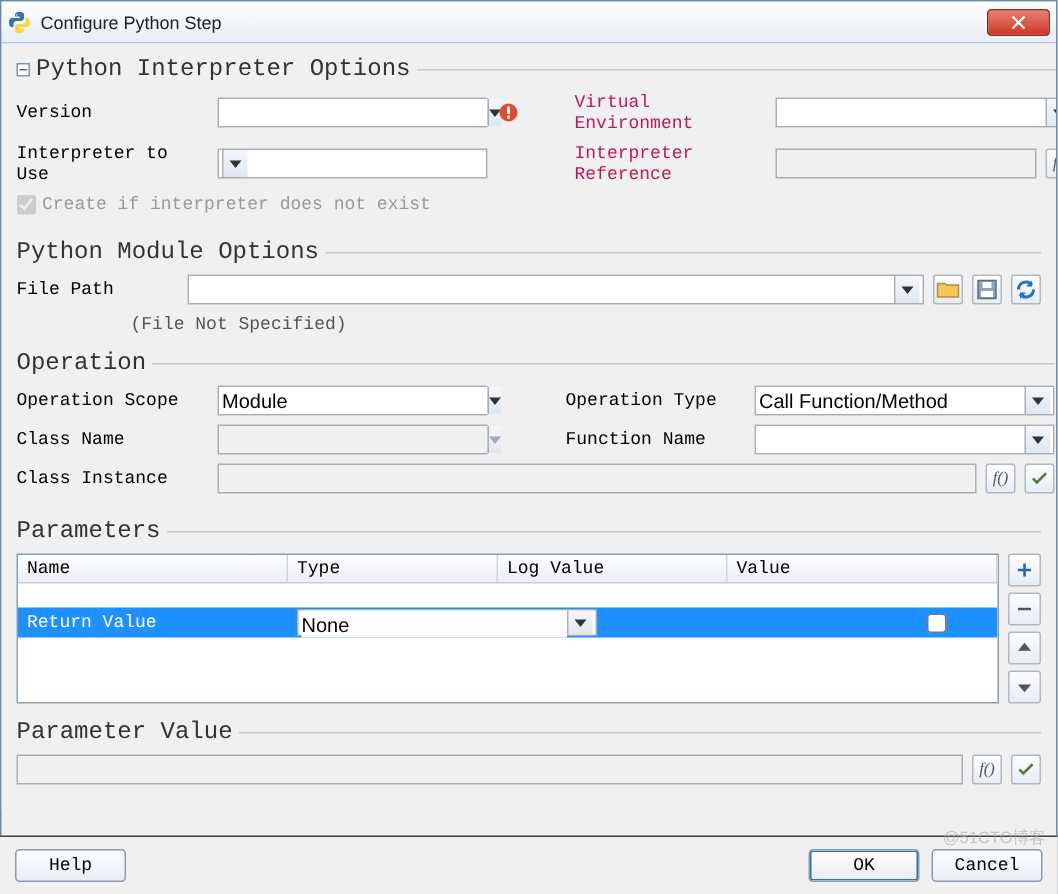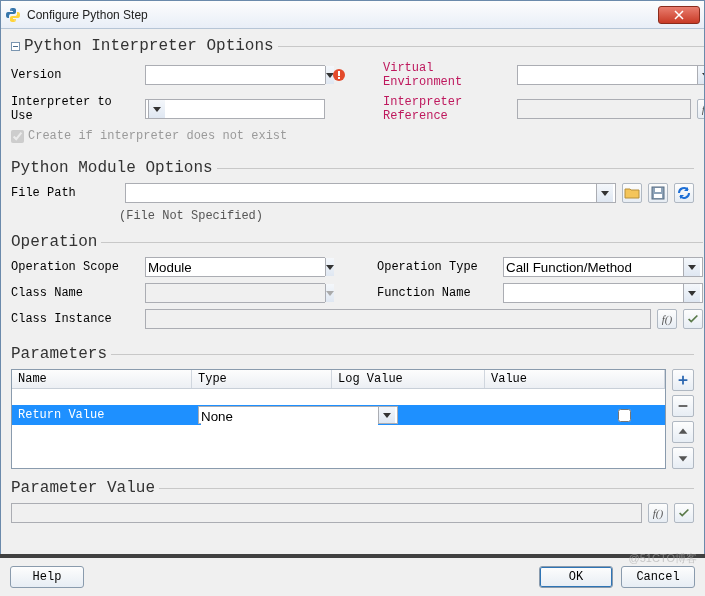--- a/index.html
+++ b/index.html
@@ -90,21 +90,21 @@
 .trow { display:flex; height:20px; align-items:stretch; }
 .trow.selected { background:#1e90ff; color:#fff;margin-top:16px; }
 .td { padding:0 6px; display:flex; align-items:center; border-right:1px solid transparent; }
 .td .combo { width:100%; background:#fff; color:#000; }
 .td input[type=checkbox]{ margin:auto; }
 .side-btns { display:flex; flex-direction:column; gap:4px; }
 .side-btns .icon-btn { width:22px; height:22px; }
 
 .footer {
   position:absolute; bottom:0; left:0; right:0;
-  padding:8px 10px; border-top:4px solid #404040; background:#f0f0f0;
+  padding:8px 10px; border-top:1px solid #404040; background:#f0f0f0;
   display:flex; align-items:center;
 }
 .btn {
   height:22px; min-width:74px; padding:0 14px;
   background:linear-gradient(#fdfdfd,#e7edf4);
   border:1px solid #8a9bad; border-radius:3px;
   font-family:inherit; font-size:12px; cursor:pointer;
 }
 .btn.default { box-shadow:0 0 0 1px #2e74b5 inset; }
 .watermark { position:absolute; right:8px; bottom:30px; color:#aaa; font-size:11px; font-family:"Microsoft YaHei",sans-serif; opacity:.6; }
@@ -205,21 +205,21 @@
             <rect x="5" y="3" width="6" height="4" fill="#fff"></rect>
           </svg>
         </span>
     <span class="icon-btn refresh-icon">
           <svg viewBox="0 0 16 16">
             <path fill="none" stroke="#1e6fd6" stroke-width="2" d="M3 8a5 5 0 019-3M13 8a5 5 0 01-9 3"></path>
             <path fill="#1e6fd6" d="M12 2v4h-4zM4 14v-4h4z"></path>
           </svg>
         </span>
   </div>
-  <div class="hint" style="margin-left:108px">(File Not Specified)</div>
+  <div class="hint" style="margin-left:76px">(File Not Specified)</div>
 </fieldset>
 
 <fieldset>
   <legend>Operation</legend>
   <div class="row">
     <span class="lbl">Operation Scope</span>
     <div class="combo" style="width:180px">
       <input value="Module" style="">
       <div class="dd">
             <div class="tri"></div>

